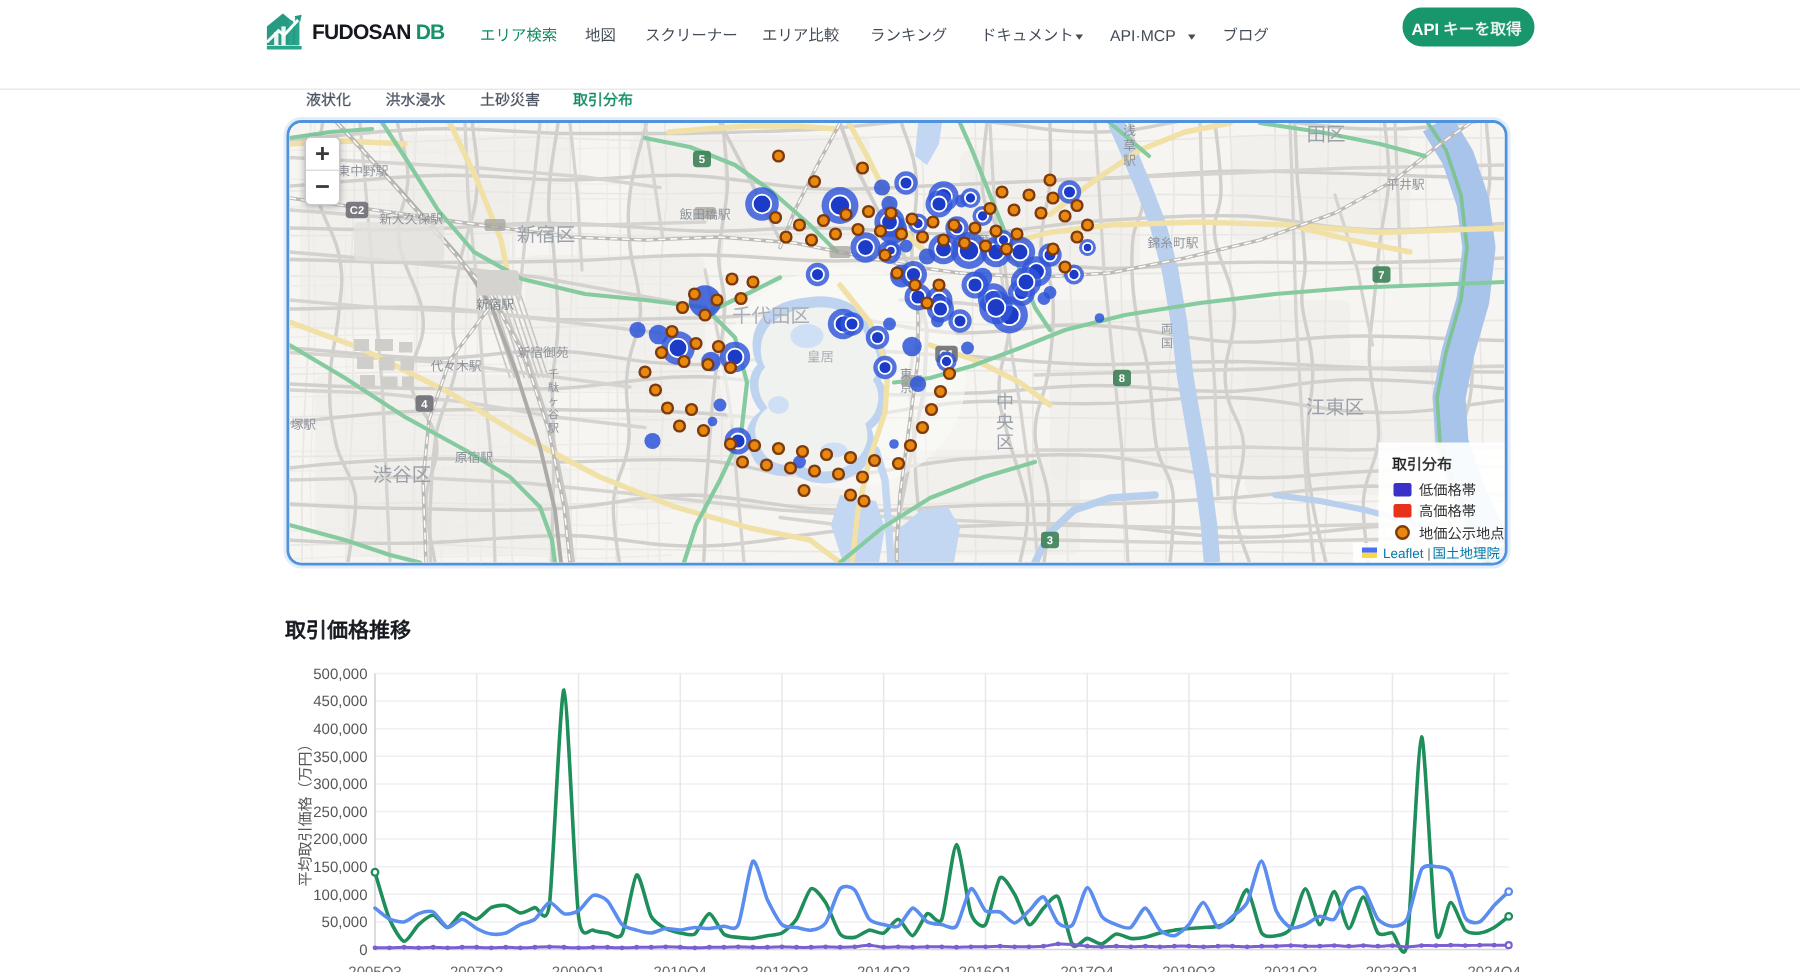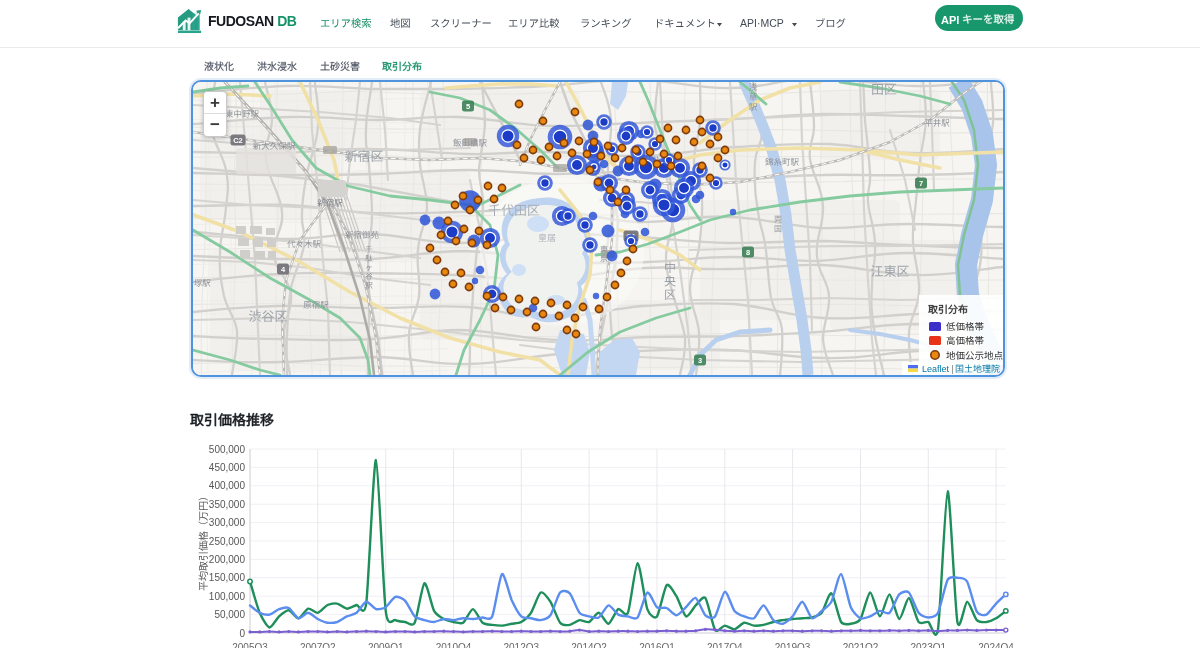--- a/index.html
+++ b/index.html
@@ -1,17 +1,17 @@
 <!DOCTYPE html>
 <html lang="ja"><head><meta charset="utf-8"><title>FUDOSAN DB</title>
 <style>
 * { margin:0; padding:0; box-sizing:border-box; }
 html,body { width:1200px; height:648px; overflow:hidden; background:#fff;
   font-family:"Liberation Sans", sans-serif; }
-header { height:48px; border-bottom:1px solid #e9eaec; position:relative; }
+header { height:60px; border-bottom:1px solid #e9eaec; position:relative; }
 .logo { position:absolute; left:176px; top:7px; display:flex; align-items:center; }
 .logotext { font-size:14px; font-weight:800; color:#15191f; letter-spacing:-0.5px; margin-left:5px; }
 .logotext span { color:#17936b; }
 .map { position:absolute; left:191px; top:80px; width:814px; height:297px;
   border:2px solid #4f93dd; border-radius:10px; overflow:hidden; background:#f6f5f2;
   box-shadow:0 0 0 2px rgba(96,156,224,0.18); }
 .mapsvg { position:absolute; left:-2px; top:-2px; }
 .zoomctl { position:absolute; left:10px; top:9px; width:24px; background:#fff;
   border:1px solid #c9c9c9; border-radius:4px; box-shadow:0 1px 4px rgba(0,0,0,0.25); z-index:5;}
 .zoomctl div { width:22px; height:22px; text-align:center; font-size:17px; font-weight:bold;

